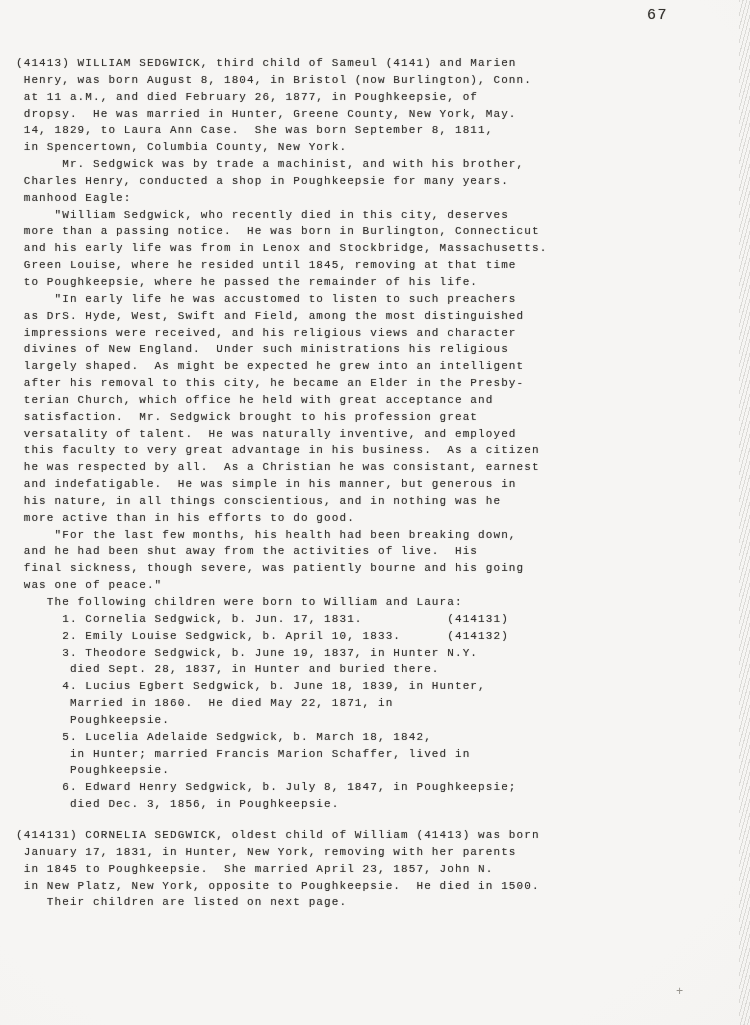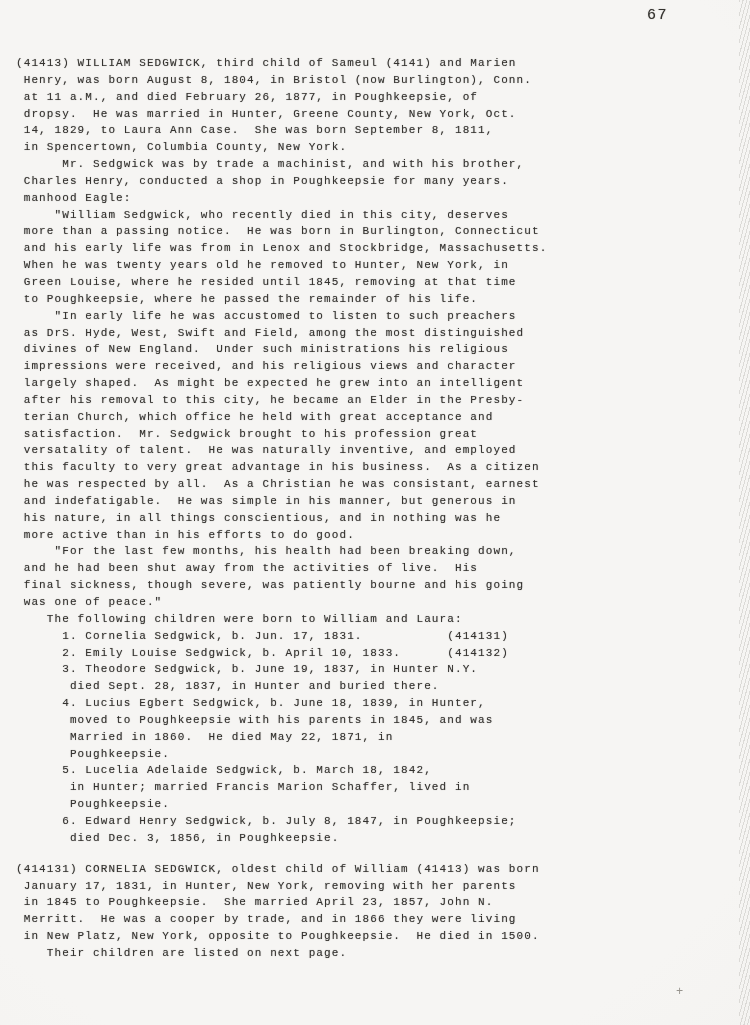--- a/index.html
+++ b/index.html
@@ -47,42 +47,41 @@
 </head>
 <body>
 
 <div class="page">
   <div class="page-number">67</div>
   <div class="body-text">
       <div class="para">
         <div class="line">(41413) WILLIAM SEDGWICK, third child of Sameul (4141) and Marien</div>
         <div class="line"> Henry, was born August 8, 1804, in Bristol (now Burlington), Conn.</div>
         <div class="line"> at 11 a.M., and died February 26, 1877, in Poughkeepsie, of</div>
-        <div class="line"> dropsy.  He was married in Hunter, Greene County, New York, Oct.</div>
+        <div class="line"> dropsy.  He was married in Hunter, Greene County, New York, May.</div>
         <div class="line"> 14, 1829, to Laura Ann Case.  She was born September 8, 1811,</div>
         <div class="line"> in Spencertown, Columbia County, New York.</div>
       </div>
       <div class="para">
         <div class="line">      Mr. Sedgwick was by trade a machinist, and with his brother,</div>
         <div class="line"> Charles Henry, conducted a shop in Poughkeepsie for many years.</div>
         <div class="line"> manhood Eagle:</div>
       </div>
       <div class="para">
         <div class="line">     "William Sedgwick, who recently died in this city, deserves</div>
         <div class="line"> more than a passing notice.  He was born in Burlington, Connecticut</div>
         <div class="line"> and his early life was from in Lenox and Stockbridge, Massachusetts.</div>
-        <div class="line"> When he was twenty years old he removed to Hunter, New York, in</div>
         <div class="line"> Green Louise, where he resided until 1845, removing at that time</div>
         <div class="line"> to Poughkeepsie, where he passed the remainder of his life.</div>
       </div>
       <div class="para">
         <div class="line">     "In early life he was accustomed to listen to such preachers</div>
         <div class="line"> as DrS. Hyde, West, Swift and Field, among the most distinguished</div>
+        <div class="line"> impressions were received, and his religious views and character</div>
         <div class="line"> divines of New England.  Under such ministrations his religious</div>
-        <div class="line"> impressions were received, and his religious views and character</div>
         <div class="line"> largely shaped.  As might be expected he grew into an intelligent</div>
         <div class="line"> after his removal to this city, he became an Elder in the Presby-</div>
         <div class="line"> terian Church, which office he held with great acceptance and</div>
         <div class="line"> satisfaction.  Mr. Sedgwick brought to his profession great</div>
         <div class="line"> versatality of talent.  He was naturally inventive, and employed</div>
         <div class="line"> this faculty to very great advantage in his business.  As a citizen</div>
         <div class="line"> he was respected by all.  As a Christian he was consistant, earnest</div>
         <div class="line"> and indefatigable.  He was simple in his manner, but generous in</div>
         <div class="line"> his nature, in all things conscientious, and in nothing was he</div>
         <div class="line"> more active than in his efforts to do good.</div>
@@ -95,33 +94,31 @@
       </div>
       <div class="para">
         <div class="line">    The following children were born to William and Laura:</div>
       </div>
       <div class="para">
         <div class="line">      1. Cornelia Sedgwick, b. Jun. 17, 1831.           (414131)</div>
         <div class="line">      2. Emily Louise Sedgwick, b. April 10, 1833.      (414132)</div>
         <div class="line">      3. Theodore Sedgwick, b. June 19, 1837, in Hunter N.Y.</div>
         <div class="line">       died Sept. 28, 1837, in Hunter and buried there.</div>
         <div class="line">      4. Lucius Egbert Sedgwick, b. June 18, 1839, in Hunter,</div>
-        <div class="line">       moved to Poughkeepsie with his parents in 1845, and was</div>
         <div class="line">       Married in 1860.  He died May 22, 1871, in</div>
         <div class="line">       Poughkeepsie.</div>
         <div class="line">      5. Lucelia Adelaide Sedgwick, b. March 18, 1842,</div>
         <div class="line">       in Hunter; married Francis Marion Schaffer, lived in</div>
         <div class="line">       Poughkeepsie.</div>
         <div class="line">      6. Edward Henry Sedgwick, b. July 8, 1847, in Poughkeepsie;</div>
         <div class="line">       died Dec. 3, 1856, in Poughkeepsie.</div>
       </div>
       <div class="para">
         <div class="line">(414131) CORNELIA SEDGWICK, oldest child of William (41413) was born</div>
         <div class="line"> January 17, 1831, in Hunter, New York, removing with her parents</div>
         <div class="line"> in 1845 to Poughkeepsie.  She married April 23, 1857, John N.</div>
-        <div class="line"> Merritt.  He was a cooper by trade, and in 1866 they were living</div>
         <div class="line"> in New Platz, New York, opposite to Poughkeepsie.  He died in 1500.</div>
         <div class="line">    <span class="u">Their children are listed on next page.</span></div>
       </div>
     </div>
   <div class="pencil-mark">+</div>
   <div class="edge-stripes"></div>
 </div>
 
 </body></html>

